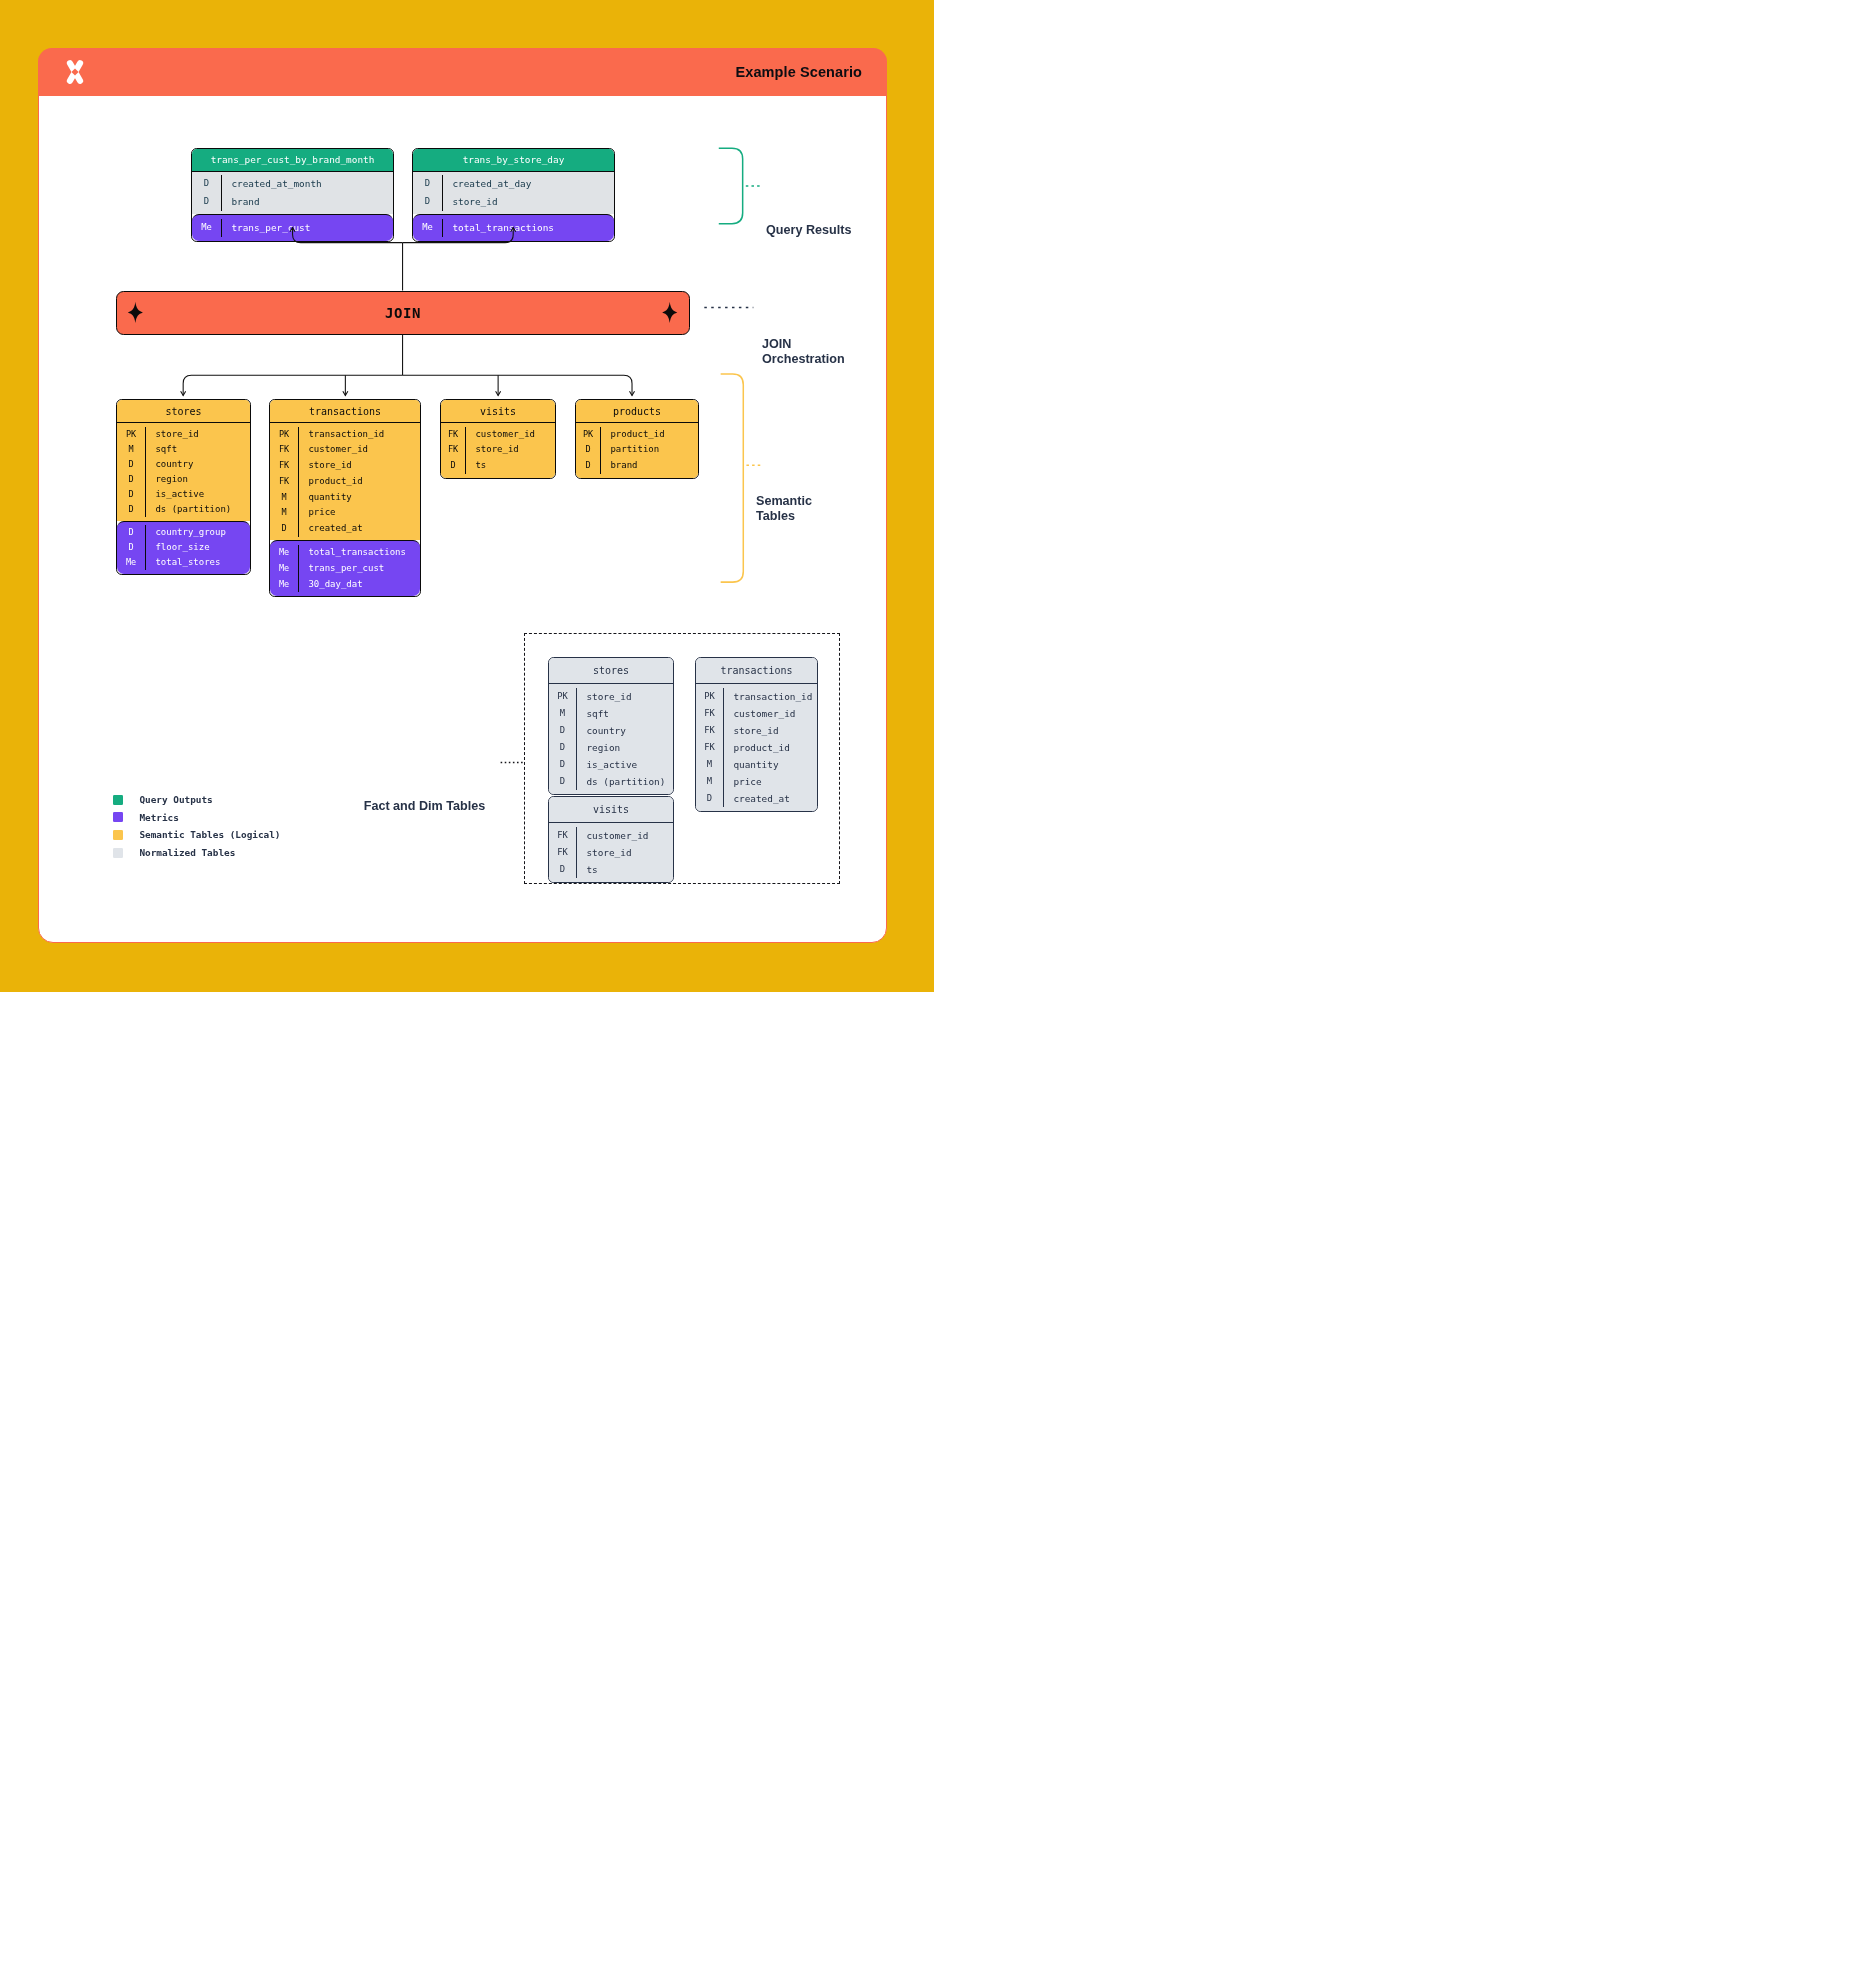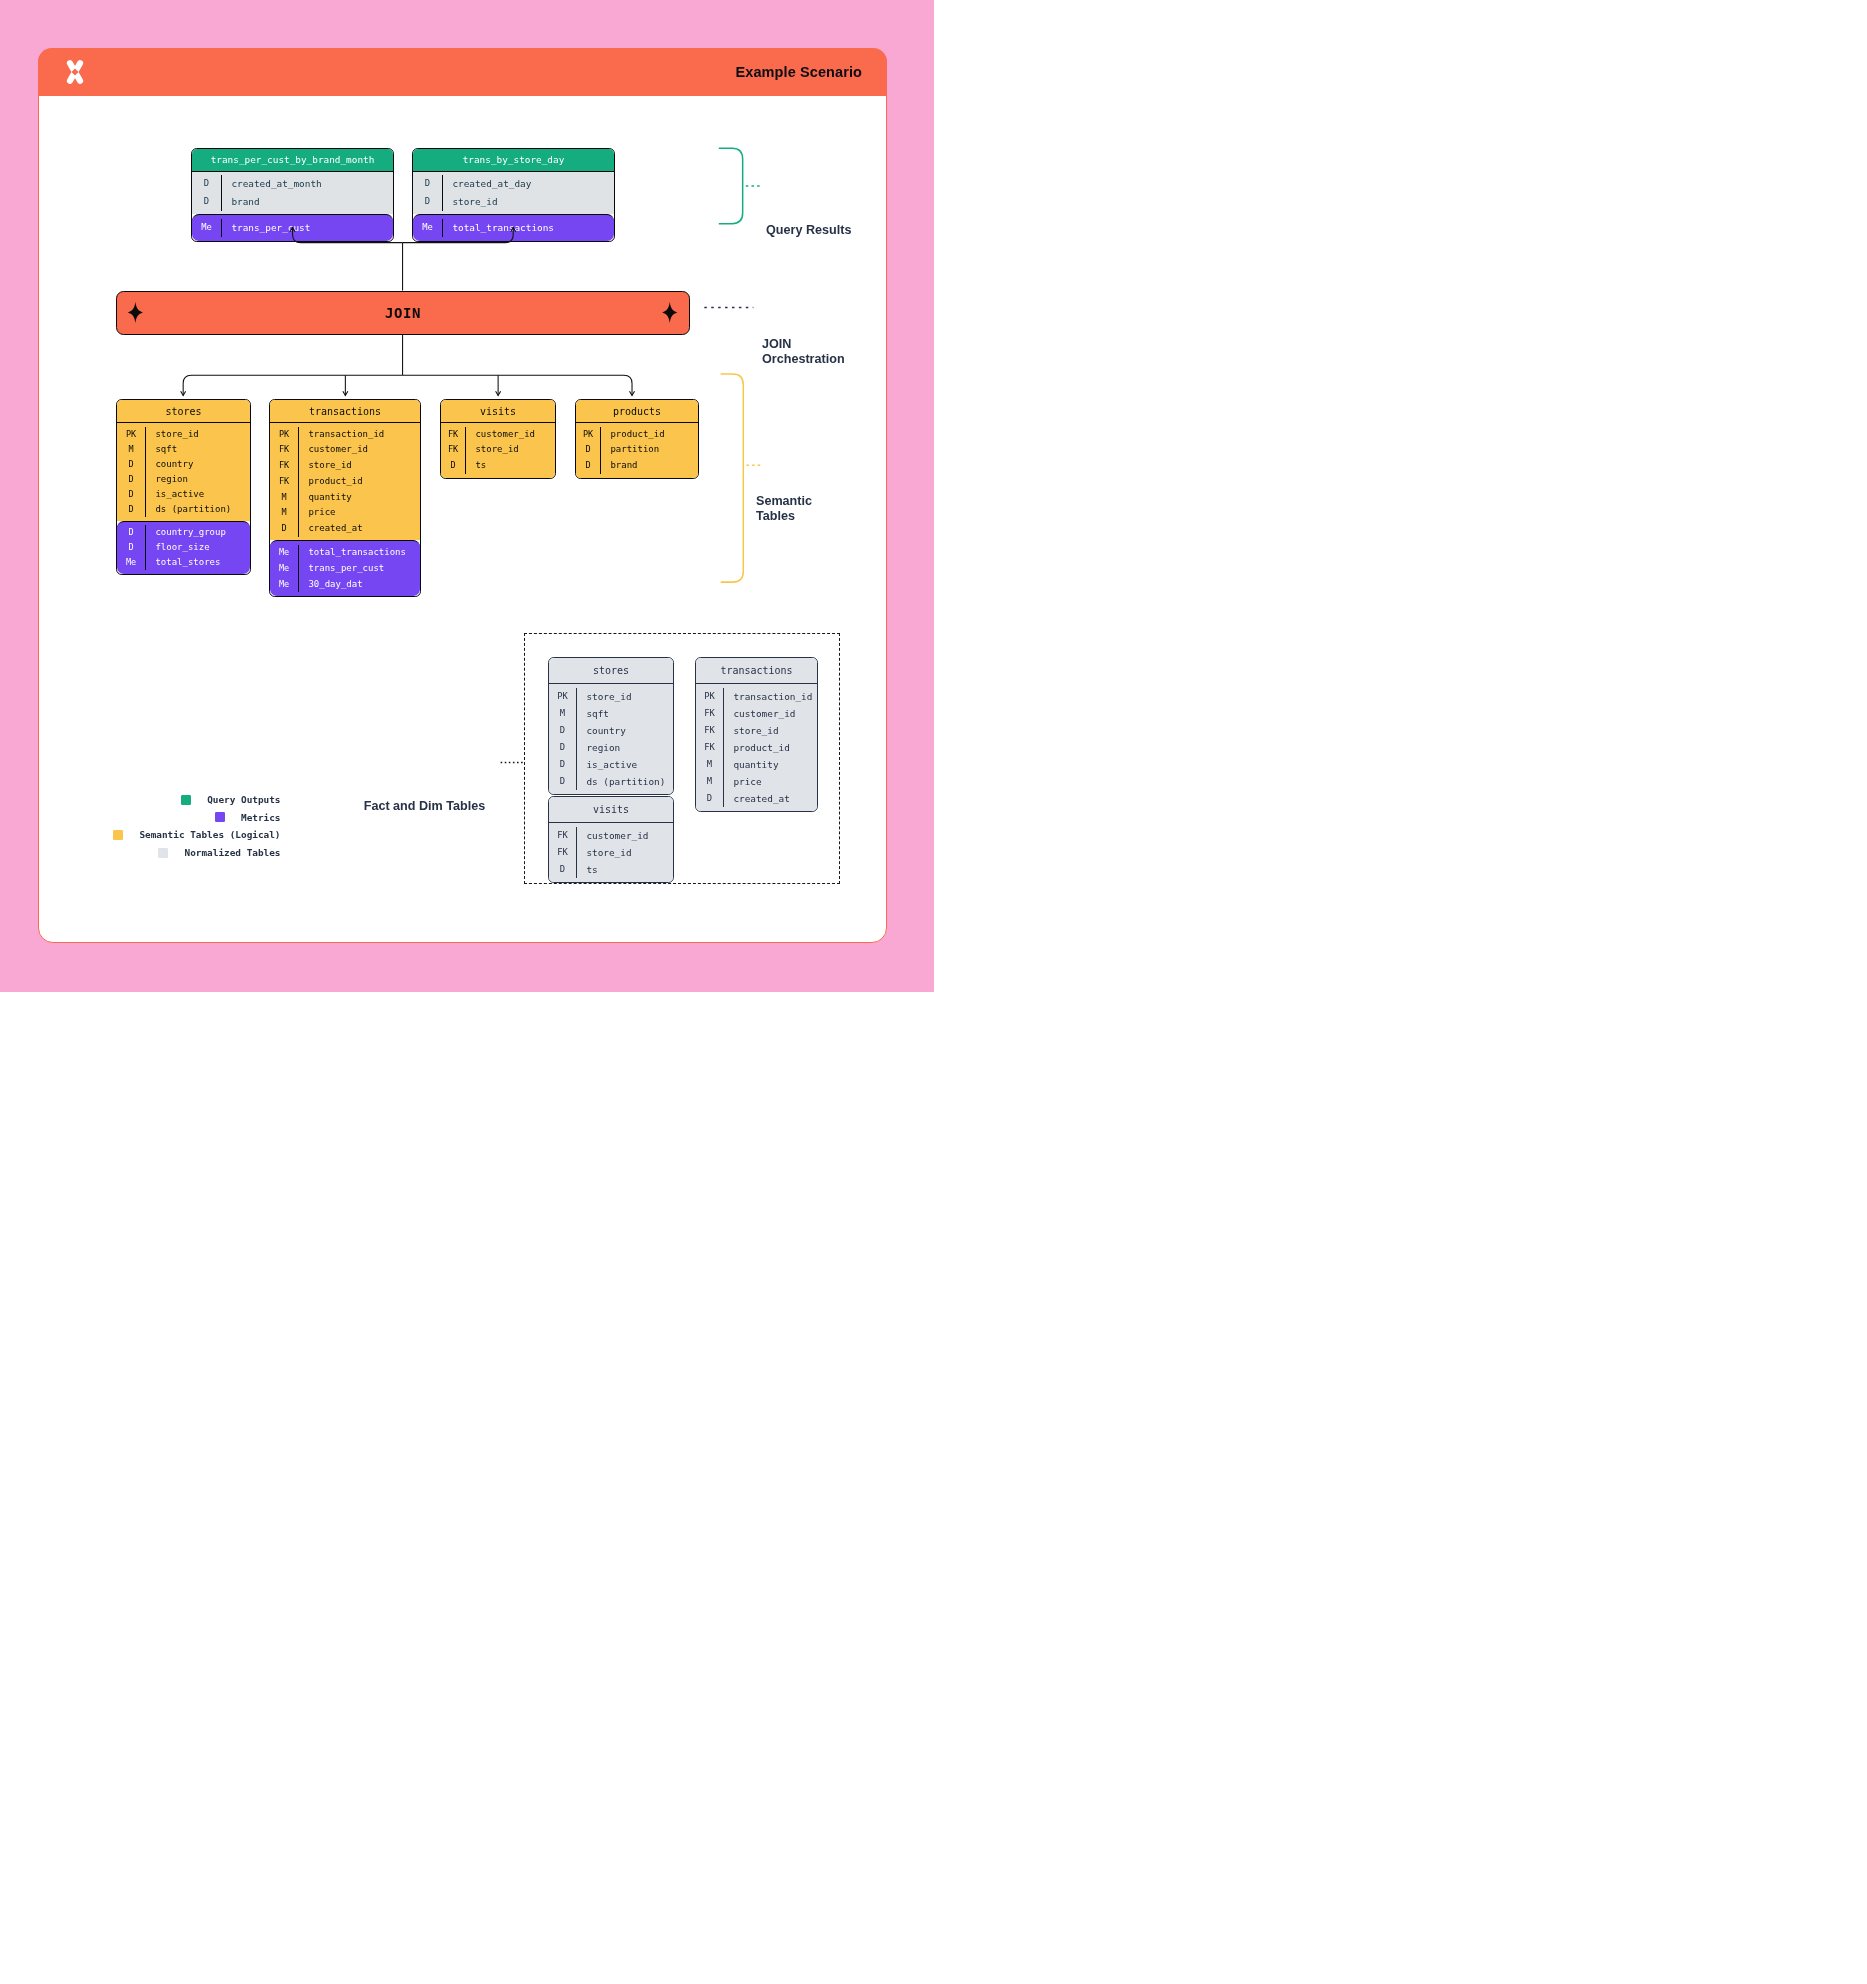--- a/index.html
+++ b/index.html
@@ -1,18 +1,18 @@
 <!DOCTYPE html>
 <html style="font-size:10px"><head>
 <meta charset="utf-8">
 <style>
   * { margin:0; padding:0; box-sizing:border-box; }
   html,body { background:#ffffff; }
   body { font-family:"Liberation Sans","DejaVu Sans",sans-serif; }
-  .page { position:relative; width:934px; height:992px; background:#f9a8d4; overflow:hidden; }
+  .page { position:relative; width:934px; height:992px; background:#eab308; overflow:hidden; }
 
   
   .card { position:absolute; left:38px; top:48px; width:849px; height:895px;
           border:1.3px solid #FA6A4D; border-radius:15px; background:#fff; z-index:1; }
   .card-header { position:absolute; left:38px; top:48px; width:849px; height:48px;
                  background:#FA6A4D; border-radius:14px 14px 0 0; z-index:2;
                  display:flex; align-items:center; }
   .logo { position:absolute; left:22.6px; top:10px; width:28px; height:28px; }
   .card-title { position:absolute; right:25px; top:0; height:48px; display:flex; align-items:center;
                 font-size:14.5px; font-weight:700; color:#0d0d12; letter-spacing:0.1px; }
@@ -57,21 +57,21 @@
 
   
   .ann { position:absolute; z-index:6; font-weight:700; color:#273247; font-size:12.6px; line-height:15px;margin-top:44px; }
 
   
   .dotted-box { position:absolute; left:524px; top:633px; width:316px; height:251px;
                 border:1.3px dashed #15151a; z-index:3; }
 
   
   .legend { position:absolute; left:113px; top:791px; z-index:4; }
-  .legend-item { display:flex; align-items:center; height:17.6px;justify-content:flex-end; }
+  .legend-item { display:flex; align-items:center; height:17.6px; }
   .legend-swatch { width:10px; height:10px; border-radius:1.3px; flex:none; }
   .legend-label { margin-left:16.4px; font-family:"DejaVu Sans Mono","Liberation Mono",monospace;
                   font-weight:700; font-size:9.4px; color:#273247; white-space:nowrap; }
 
   .overlay { position:absolute; left:0; top:0; width:934px; height:992px; z-index:5; pointer-events:none; }
 </style>
 </head>
 <body>
 
 <div class="page">

